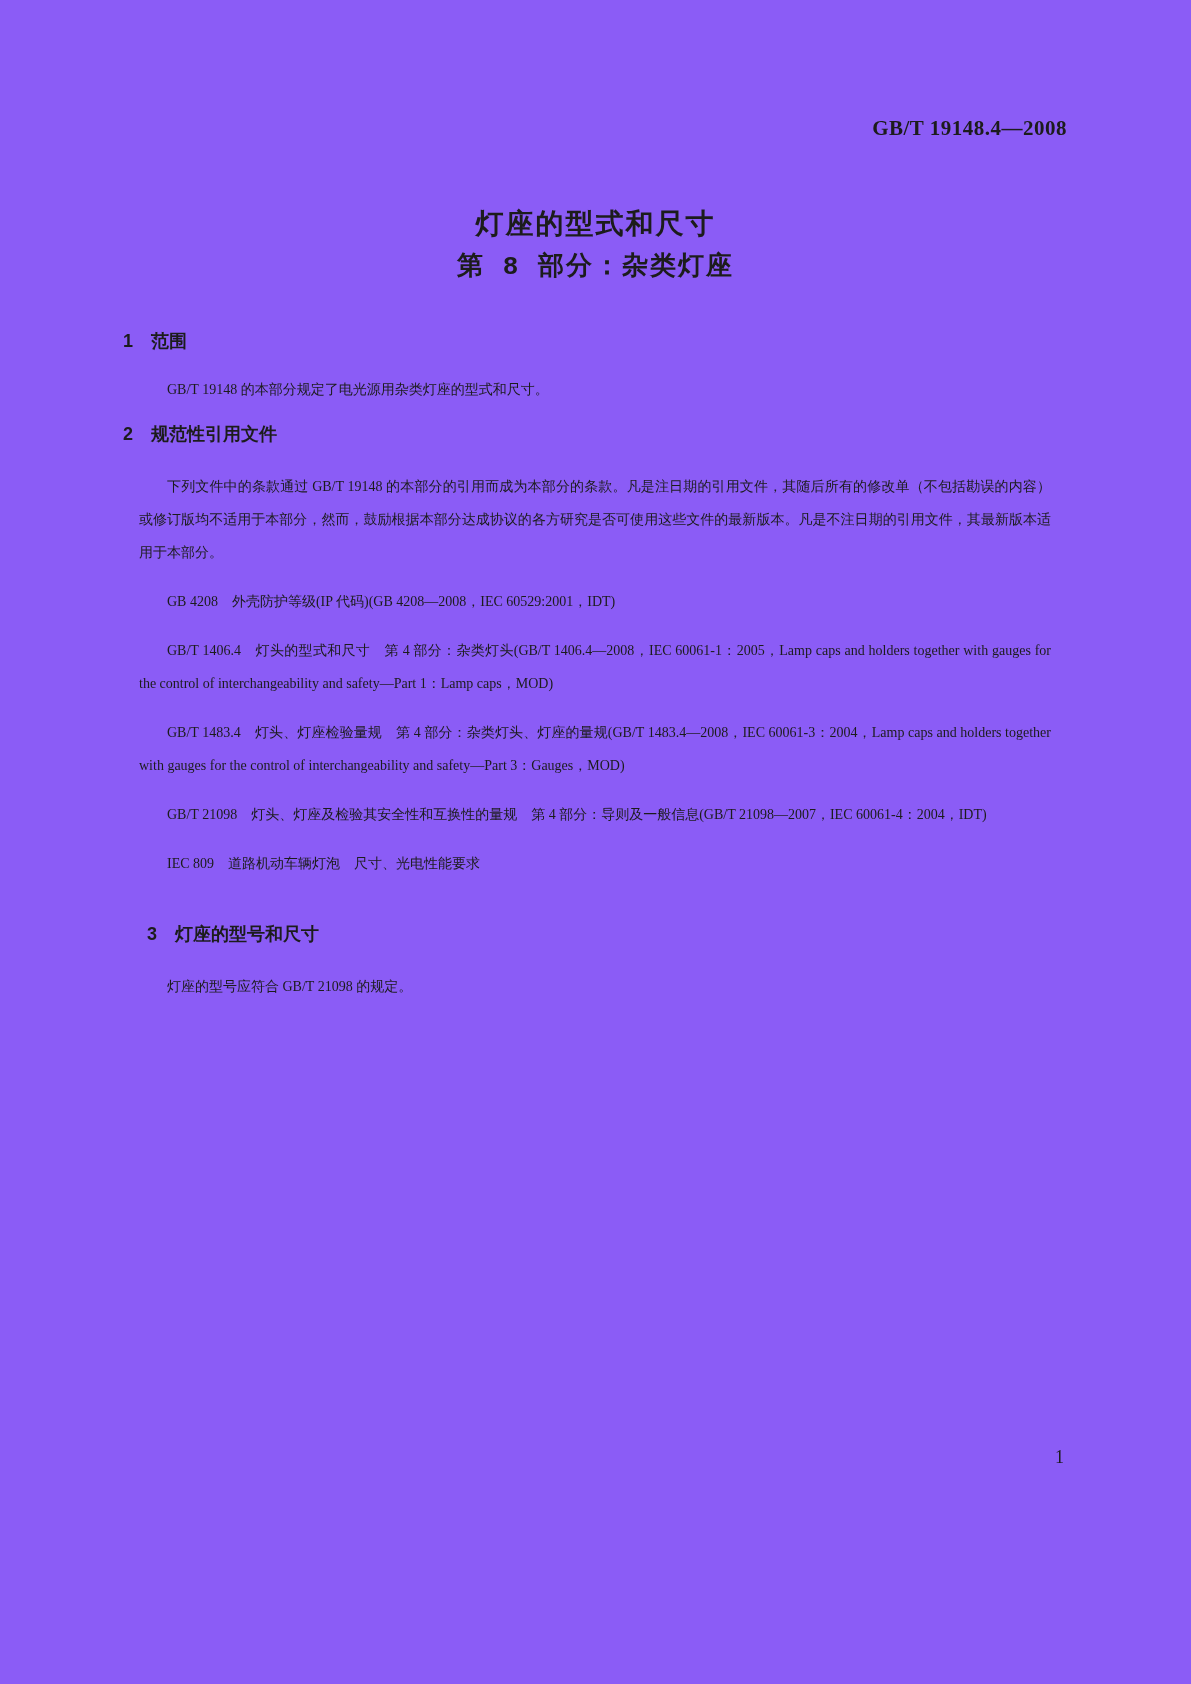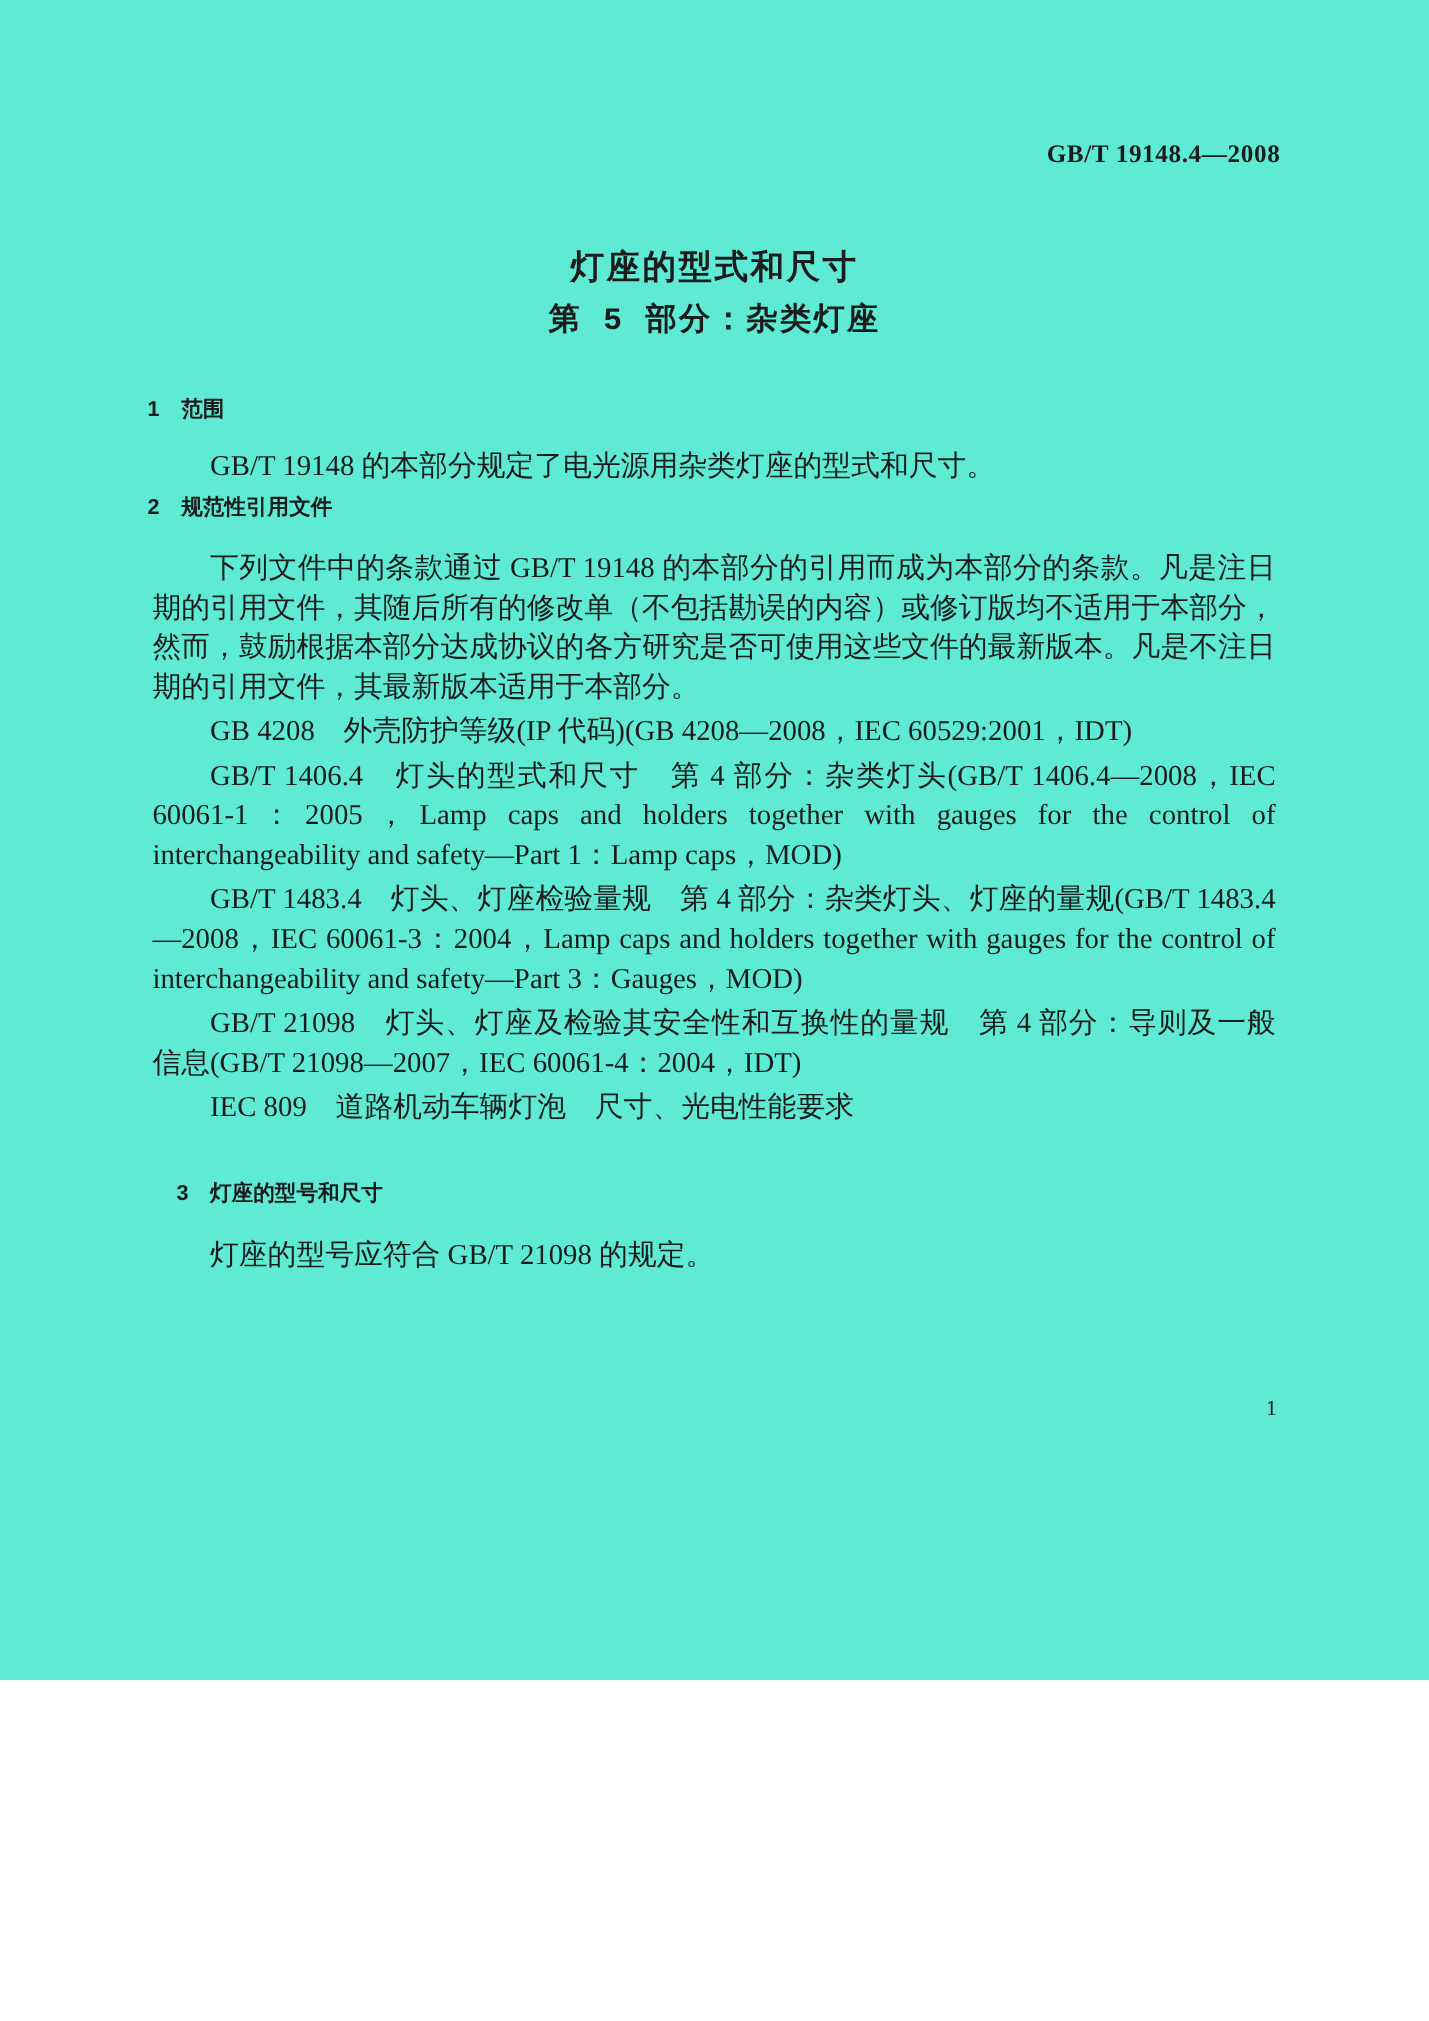--- a/index.html
+++ b/index.html
@@ -3,23 +3,23 @@
 <meta charset="utf-8">
 <style>
   html, body {
     margin: 0;
     padding: 0;
     background: #ffffff;
   }
   .page {
     position: relative;
     width: 1191px;
-    height: 1400px;
+    height: 1684px;
     margin: 0 auto;
-    background: #5eead4;
+    background: #8b5cf6;
     box-sizing: border-box;
     font-family: "Liberation Serif", "DejaVu Serif", serif;
     color: #1c1c1c;
     overflow: hidden;
   }
   .doc-number {
     padding-top: 116px;
     padding-right: 124px;
     text-align: right;
     font-family: "Liberation Serif", "DejaVu Serif", serif;
@@ -51,44 +51,44 @@
     font-family: "Liberation Sans", "DejaVu Sans", sans-serif;
     font-weight: bold;
     font-size: 18px;
     margin: 0;
     line-height: 24px;
   }
   .heading-1 { margin-top: 42px; margin-bottom: 20px; }
   .heading-2 { margin-bottom: 24px; }
   .heading-3 { margin-top: 42px; margin-bottom: 24px; margin-left: 24px; }
   .para {
-    font-size: 24px;
+    font-size: 14px;
     line-height: 33px;
-    margin: 4px;
+    margin: 16px;
     text-indent: 2em;
     text-align: justify;
     word-break: break-word;
   }
   .page-number {
     position: absolute;
     right: 127px;
     bottom: 216px;
     font-size: 18px;
   }
 </style>
 </head>
 <body>
 
 <div class="page">
 
   <div class="doc-number">GB/T 19148.4—2008</div>
 
   <div class="title-block">
     <div class="title-line1">灯座的型式和尺寸</div>
-    <div class="title-line2">第 5 部分：杂类灯座</div>
+    <div class="title-line2">第 8 部分：杂类灯座</div>
   </div>
 
   <div class="content">
 
     <h2 class="section-heading heading-1">1　范围</h2>
     <p class="para">GB/T 19148 的本部分规定了电光源用杂类灯座的型式和尺寸。</p>
 
     <h2 class="section-heading heading-2">2　规范性引用文件</h2>
     <p class="para">下列文件中的条款通过 GB/T 19148 的本部分的引用而成为本部分的条款。凡是注日期的引用文件，其随后所有的修改单（不包括勘误的内容）或修订版均不适用于本部分，然而，鼓励根据本部分达成协议的各方研究是否可使用这些文件的最新版本。凡是不注日期的引用文件，其最新版本适用于本部分。</p>
     <p class="para">GB 4208　外壳防护等级(IP 代码)(GB 4208—2008，IEC 60529:2001，IDT)</p>

